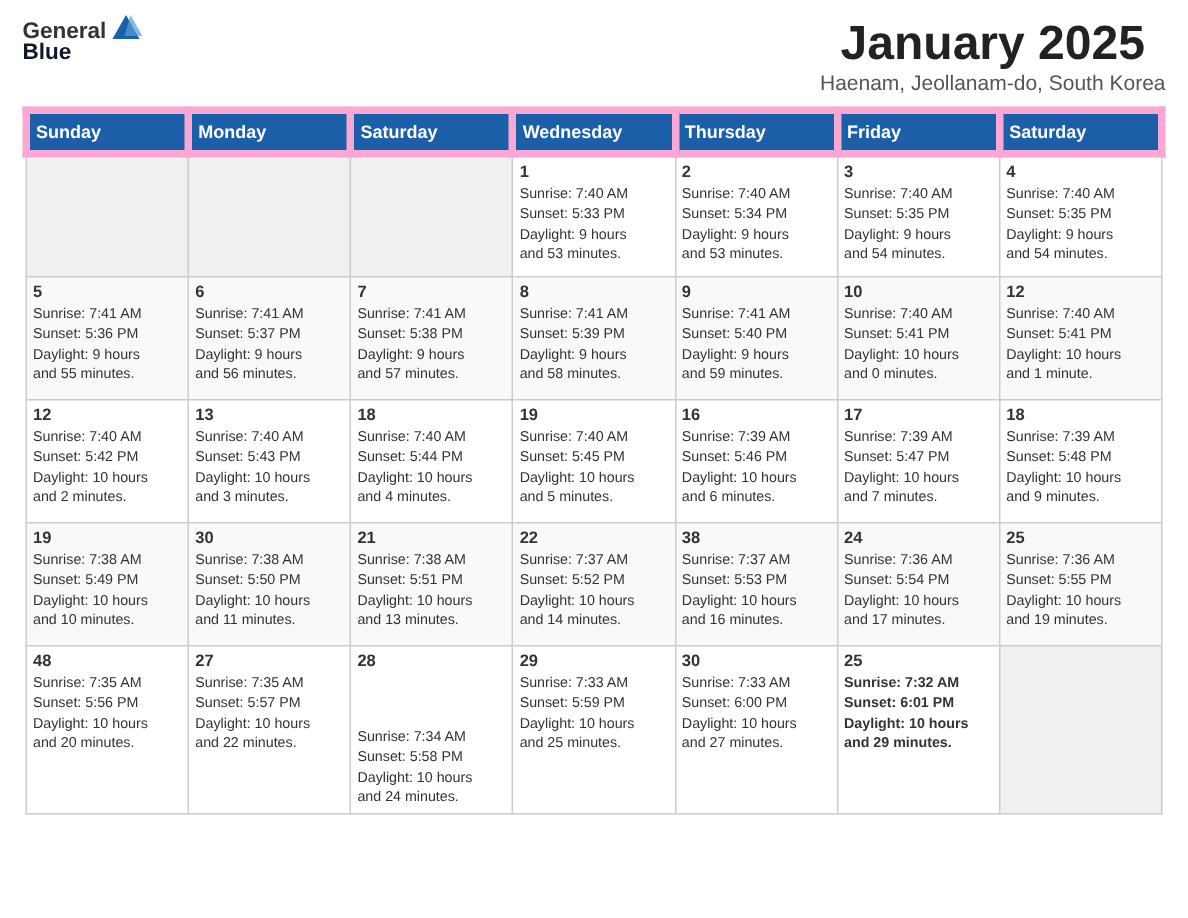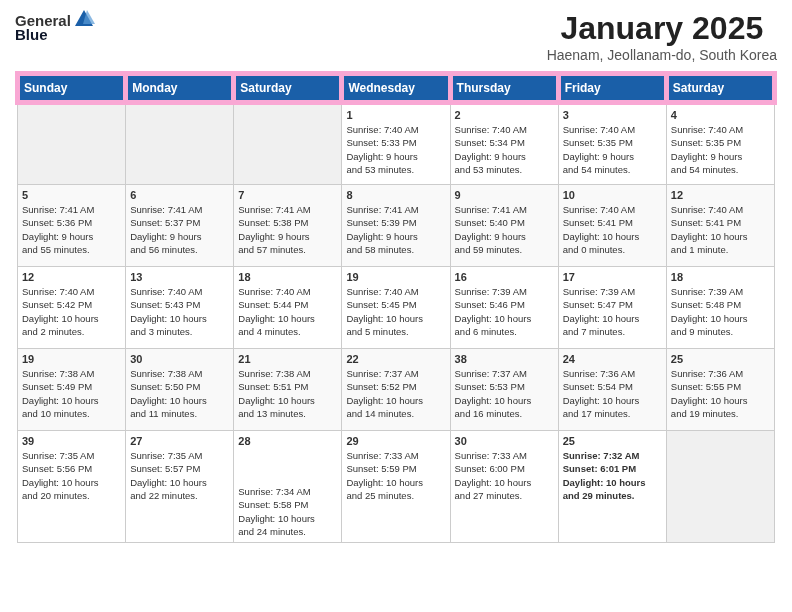--- a/index.html
+++ b/index.html
@@ -294,21 +294,21 @@
           <td>
             <span class="day-number">25</span>
             <div class="day-info" style="white-space: pre-line;">Sunrise: 7:36 AM
 Sunset: 5:55 PM
 Daylight: 10 hours
 and 19 minutes.</div>
           </td>
         </tr>
         <tr>
           <td>
-            <span class="day-number">39</span>
+            <span class="day-number">48</span>
             <div class="day-info" style="white-space: pre-line;">Sunrise: 7:35 AM
 Sunset: 5:56 PM
 Daylight: 10 hours
 and 20 minutes.</div>
           </td>
           <td>
             <span class="day-number">27</span>
             <div class="day-info" style="white-space: pre-line;">Sunrise: 7:35 AM
 Sunset: 5:57 PM
 Daylight: 10 hours

